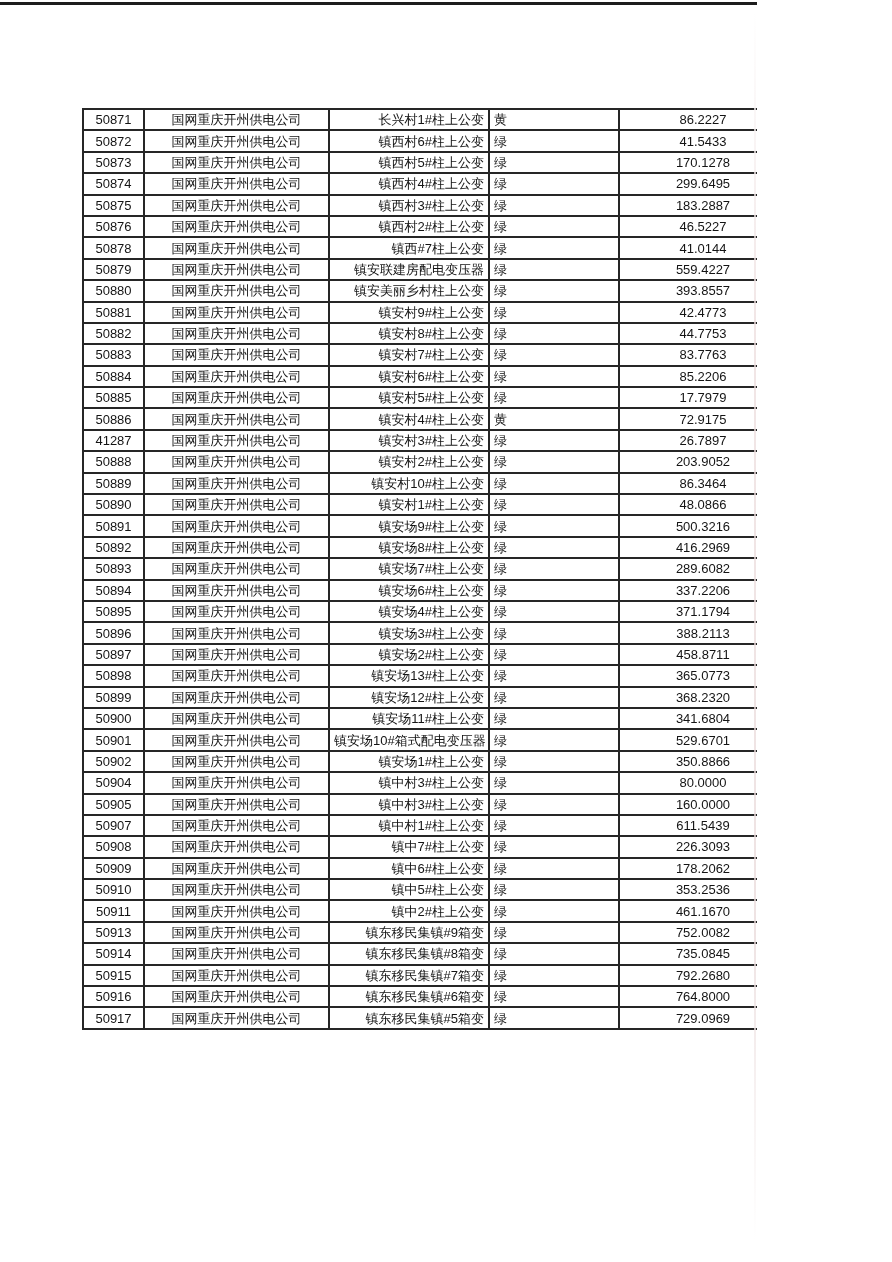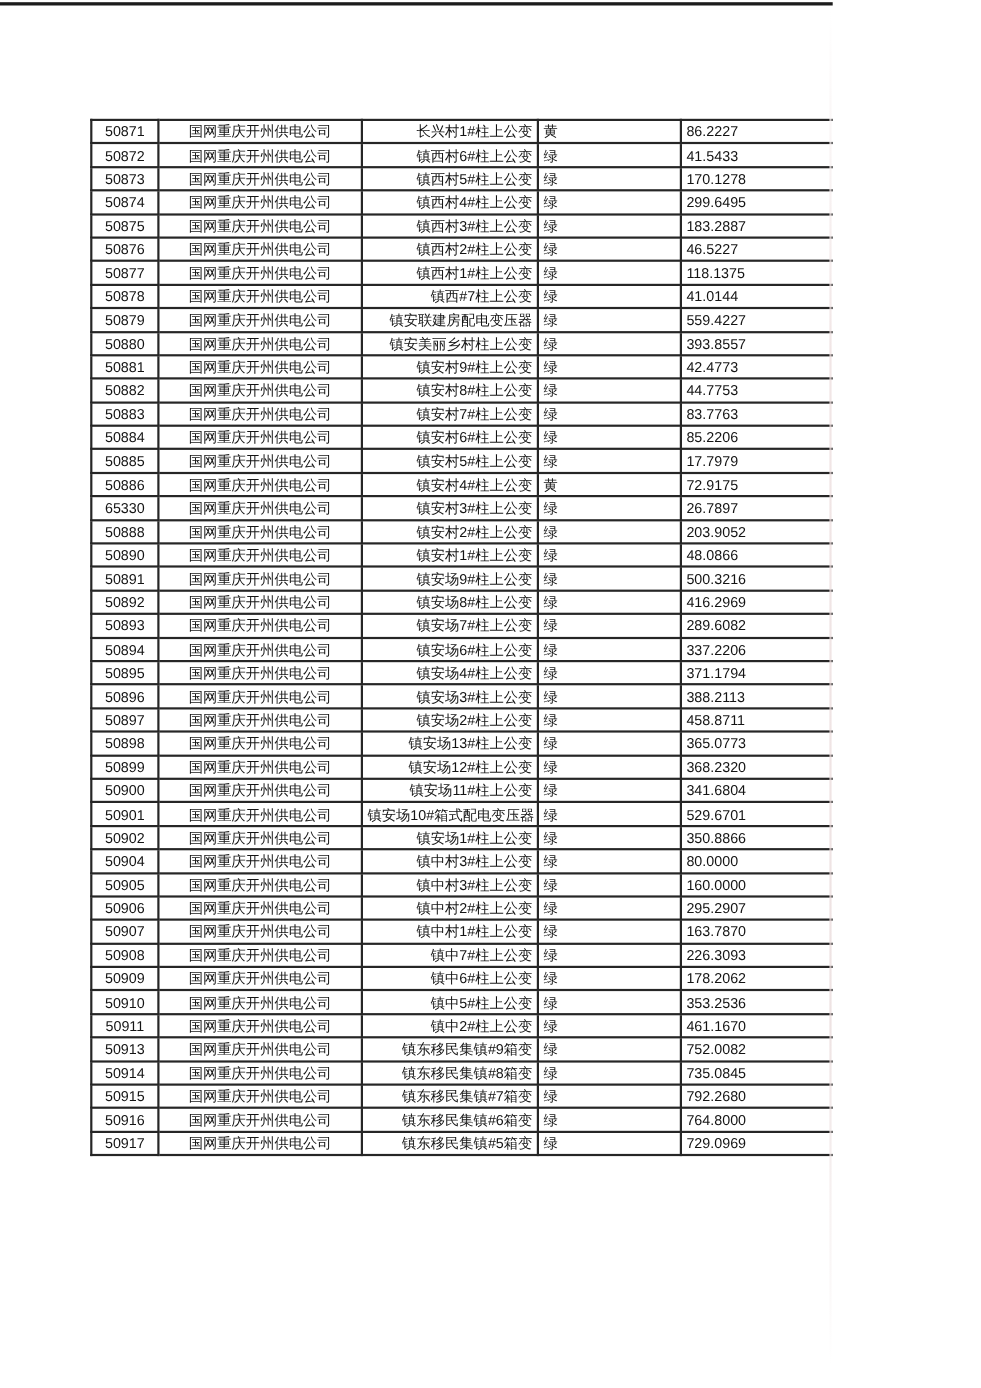--- a/index.html
+++ b/index.html
@@ -50,21 +50,21 @@
     line-height: 19px;
     color: #141414;
     white-space: nowrap;
     overflow: hidden;
     vertical-align: middle;
   }
   td.c-id    { text-align: center; padding: 0 2px; }
   td.c-company { text-align: center; }
   td.c-device  { text-align: right; }
   td.c-status  { text-align: left; }
-  td.c-value   { }
+  td.c-value   { text-align: center; }
 </style>
 </head>
 <body>
 
 <div class="page">
   <div class="top-rule"></div>
 
   <table class="data-table">
     <colgroup>
       <col style="width:61px">
@@ -115,27 +115,20 @@
   </tr>
 
   <tr>
     <td class="c-id">50876</td>
     <td class="c-company">国网重庆开州供电公司</td>
     <td class="c-device">镇西村2#柱上公变</td>
     <td class="c-status">绿</td>
     <td class="c-value">46.5227</td>
   </tr>
 
-  <tr>
-    <td class="c-id">50877</td>
-    <td class="c-company">国网重庆开州供电公司</td>
-    <td class="c-device">镇西村1#柱上公变</td>
-    <td class="c-status">绿</td>
-    <td class="c-value">118.1375</td>
-  </tr>
 
   <tr>
     <td class="c-id">50878</td>
     <td class="c-company">国网重庆开州供电公司</td>
     <td class="c-device">镇西#7柱上公变</td>
     <td class="c-status">绿</td>
     <td class="c-value">41.0144</td>
   </tr>
 
   <tr>
@@ -196,35 +189,42 @@
 
   <tr>
     <td class="c-id">50886</td>
     <td class="c-company">国网重庆开州供电公司</td>
     <td class="c-device">镇安村4#柱上公变</td>
     <td class="c-status">黄</td>
     <td class="c-value">72.9175</td>
   </tr>
 
   <tr>
-    <td class="c-id">65330</td>
+    <td class="c-id">41287</td>
     <td class="c-company">国网重庆开州供电公司</td>
     <td class="c-device">镇安村3#柱上公变</td>
     <td class="c-status">绿</td>
     <td class="c-value">26.7897</td>
   </tr>
 
   <tr>
     <td class="c-id">50888</td>
     <td class="c-company">国网重庆开州供电公司</td>
     <td class="c-device">镇安村2#柱上公变</td>
     <td class="c-status">绿</td>
     <td class="c-value">203.9052</td>
   </tr>
 
+  <tr>
+    <td class="c-id">50889</td>
+    <td class="c-company">国网重庆开州供电公司</td>
+    <td class="c-device">镇安村10#柱上公变</td>
+    <td class="c-status">绿</td>
+    <td class="c-value">86.3464</td>
+  </tr>
 
   <tr>
     <td class="c-id">50890</td>
     <td class="c-company">国网重庆开州供电公司</td>
     <td class="c-device">镇安村1#柱上公变</td>
     <td class="c-status">绿</td>
     <td class="c-value">48.0866</td>
   </tr>
 
   <tr>
@@ -333,34 +333,27 @@
   </tr>
 
   <tr>
     <td class="c-id">50905</td>
     <td class="c-company">国网重庆开州供电公司</td>
     <td class="c-device">镇中村3#柱上公变</td>
     <td class="c-status">绿</td>
     <td class="c-value">160.0000</td>
   </tr>
 
-  <tr>
-    <td class="c-id">50906</td>
-    <td class="c-company">国网重庆开州供电公司</td>
-    <td class="c-device">镇中村2#柱上公变</td>
-    <td class="c-status">绿</td>
-    <td class="c-value">295.2907</td>
-  </tr>
 
   <tr>
     <td class="c-id">50907</td>
     <td class="c-company">国网重庆开州供电公司</td>
     <td class="c-device">镇中村1#柱上公变</td>
     <td class="c-status">绿</td>
-    <td class="c-value">163.7870</td>
+    <td class="c-value">611.5439</td>
   </tr>
 
   <tr>
     <td class="c-id">50908</td>
     <td class="c-company">国网重庆开州供电公司</td>
     <td class="c-device">镇中7#柱上公变</td>
     <td class="c-status">绿</td>
     <td class="c-value">226.3093</td>
   </tr>
 

